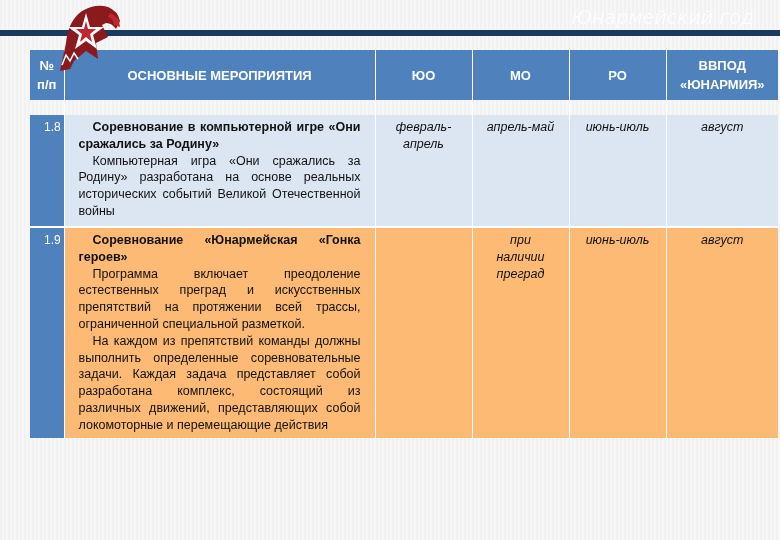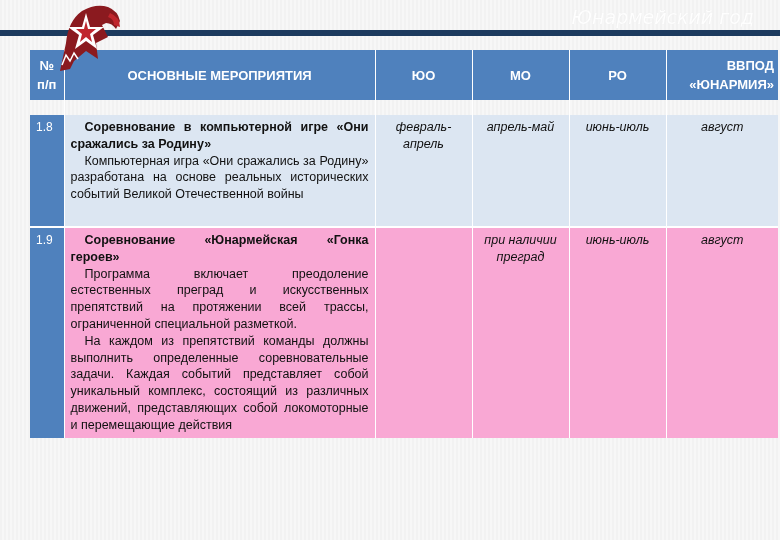--- a/index.html
+++ b/index.html
@@ -17,31 +17,31 @@
   .logo { position:absolute; left:52px; top:3px; width:72px; height:68px; z-index:5; }
   table.plan {
     position:absolute; left:30px; top:50px; width:748px;
     border-collapse:collapse; table-layout:fixed; font-size:12.5px; color:#111;
   }
   table.plan th {
     background:#4f81bd; color:#fff; font-weight:bold; font-size:13px;
     border-right:1px solid #ffffff; border-bottom:0; padding:0 4px; height:50px;
     text-align:center; vertical-align:middle; line-height:19px;
   }
-  table.plan th:last-child { border-right:0;text-align:right; }
+  table.plan th:last-child { border-right:0; }
   tr.gap td { height:7px; padding:0; background:transparent; border:0; }
   tr.gap td.numgap { background:transparent; }
   table.plan td {
-    border-right:1px solid #fff; vertical-align:top; padding:4px 6px;
+    border-right:1px solid #fff; vertical-align:top; padding:4px 14px;
     line-height:16.8px;
   }
   table.plan td:last-child { border-right:0;text-align:center; }
   td.num { background:#4f81bd; color:#fff; padding:4px 6px; font-size:12px; }
   tr.r1 td.cell { background:#dce6f2;margin-left:10px; }
-  tr.r2 td.cell { background:#f9a8d4; }
+  tr.r2 td.cell { background:#fdba74; }
   tr.r1 td { border-bottom:2px solid #fff; }
   td.desc { text-align:justify; padding:4px 12px 4px 5px; }
   td.desc .h { font-weight:bold; text-indent:14px; display:block; }
   td.desc .p { text-indent:14px; display:block; }
   td.c { text-align:center;font-style:italic; }
 </style>
 </head>
 <body>
 
 <div class="topbar"></div>
@@ -92,21 +92,21 @@
       <td class="cell c">февраль-апрель</td>
       <td class="cell c">апрель-май</td>
       <td class="cell c">июнь-июль</td>
       <td class="cell c">август</td>
     </tr>
     <tr class="r2" style="height:196px">
       <td class="num">1.9</td>
       <td class="cell desc">
         <span class="h">Соревнование «Юнармейская «Гонка героев»</span>
         <span class="p">Программа включает преодоление естественных преград и искусственных препятствий на протяжении всей трассы, ограниченной специальной разметкой.</span>
-        <span class="p">На каждом из препятствий команды должны выполнить определенные соревновательные задачи. Каждая событий представляет собой уникальный комплекс, состоящий из различных движений, представляющих собой локомоторные и перемещающие действия</span>
+        <span class="p">На каждом из препятствий команды должны выполнить определенные соревновательные задачи. Каждая задача представляет собой разработана комплекс, состоящий из различных движений, представляющих собой локомоторные и перемещающие действия</span>
       </td>
       <td class="cell c"></td>
       <td class="cell c">при наличии преград</td>
       <td class="cell c">июнь-июль</td>
       <td class="cell c">август</td>
     </tr>
   </tbody>
 </table>
 
 </body></html>

